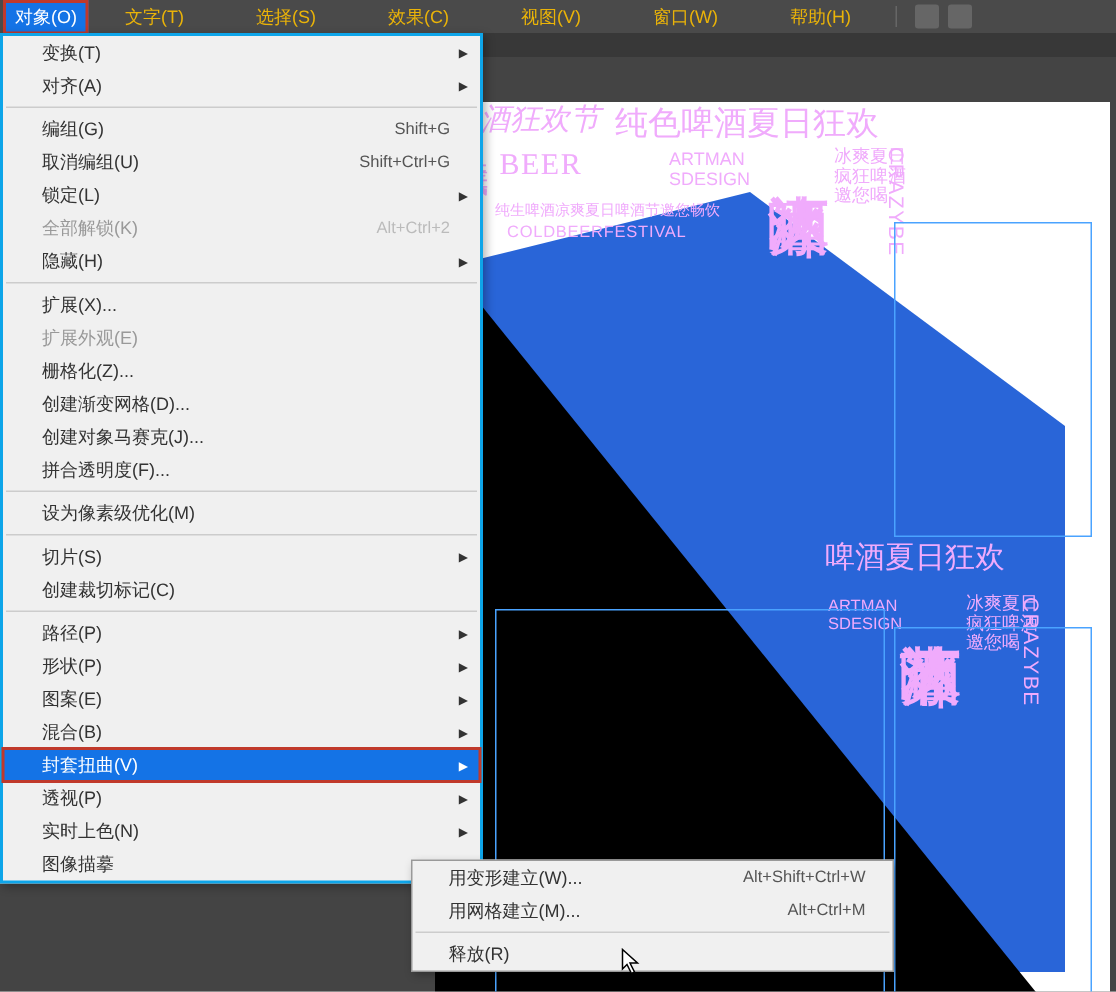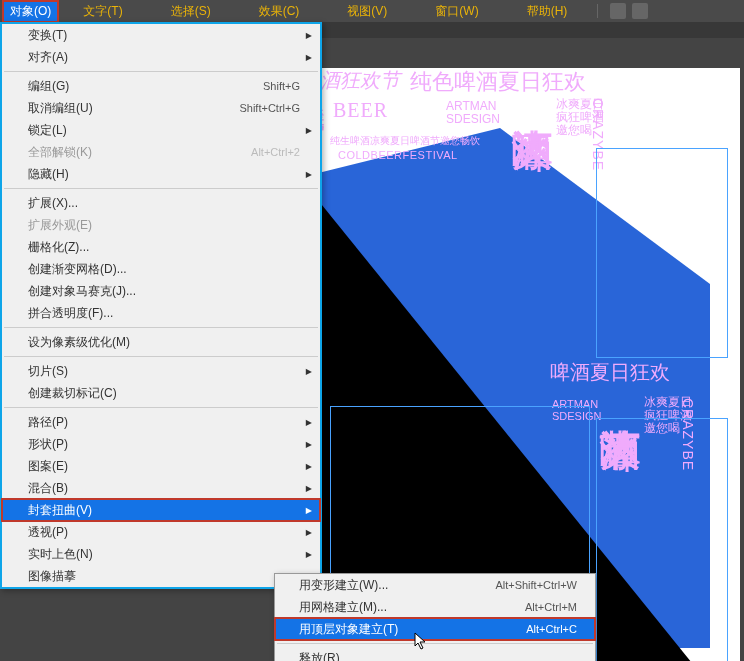--- a/index.html
+++ b/index.html
@@ -319,24 +319,20 @@
 
 <div class="submenu" id="env-sub">
     <div class="item">
       <span>用变形建立(W)...</span>
       <span class="shortcut">Alt+Shift+Ctrl+W</span>
     </div>
     <div class="item">
       <span>用网格建立(M)...</span>
       <span class="shortcut">Alt+Ctrl+M</span>
     </div>
-    <div class="item highlighted red-row">
-      <span>用顶层对象建立(T)</span>
-      <span class="shortcut">Alt+Ctrl+C</span>
-    </div>
     <div class="sep"></div>
     <div class="item disabled">
       <span>释放(R)</span>
     </div>
   </div>
 
 <svg class="cursor" viewBox="0 0 14 18">
   <path d="M1 1 L1 14 L4 11 L7 17 L9 16 L6 10 L11 10 Z" fill="#fff" stroke="#000" stroke-width="1"></path>
 </svg>
 

